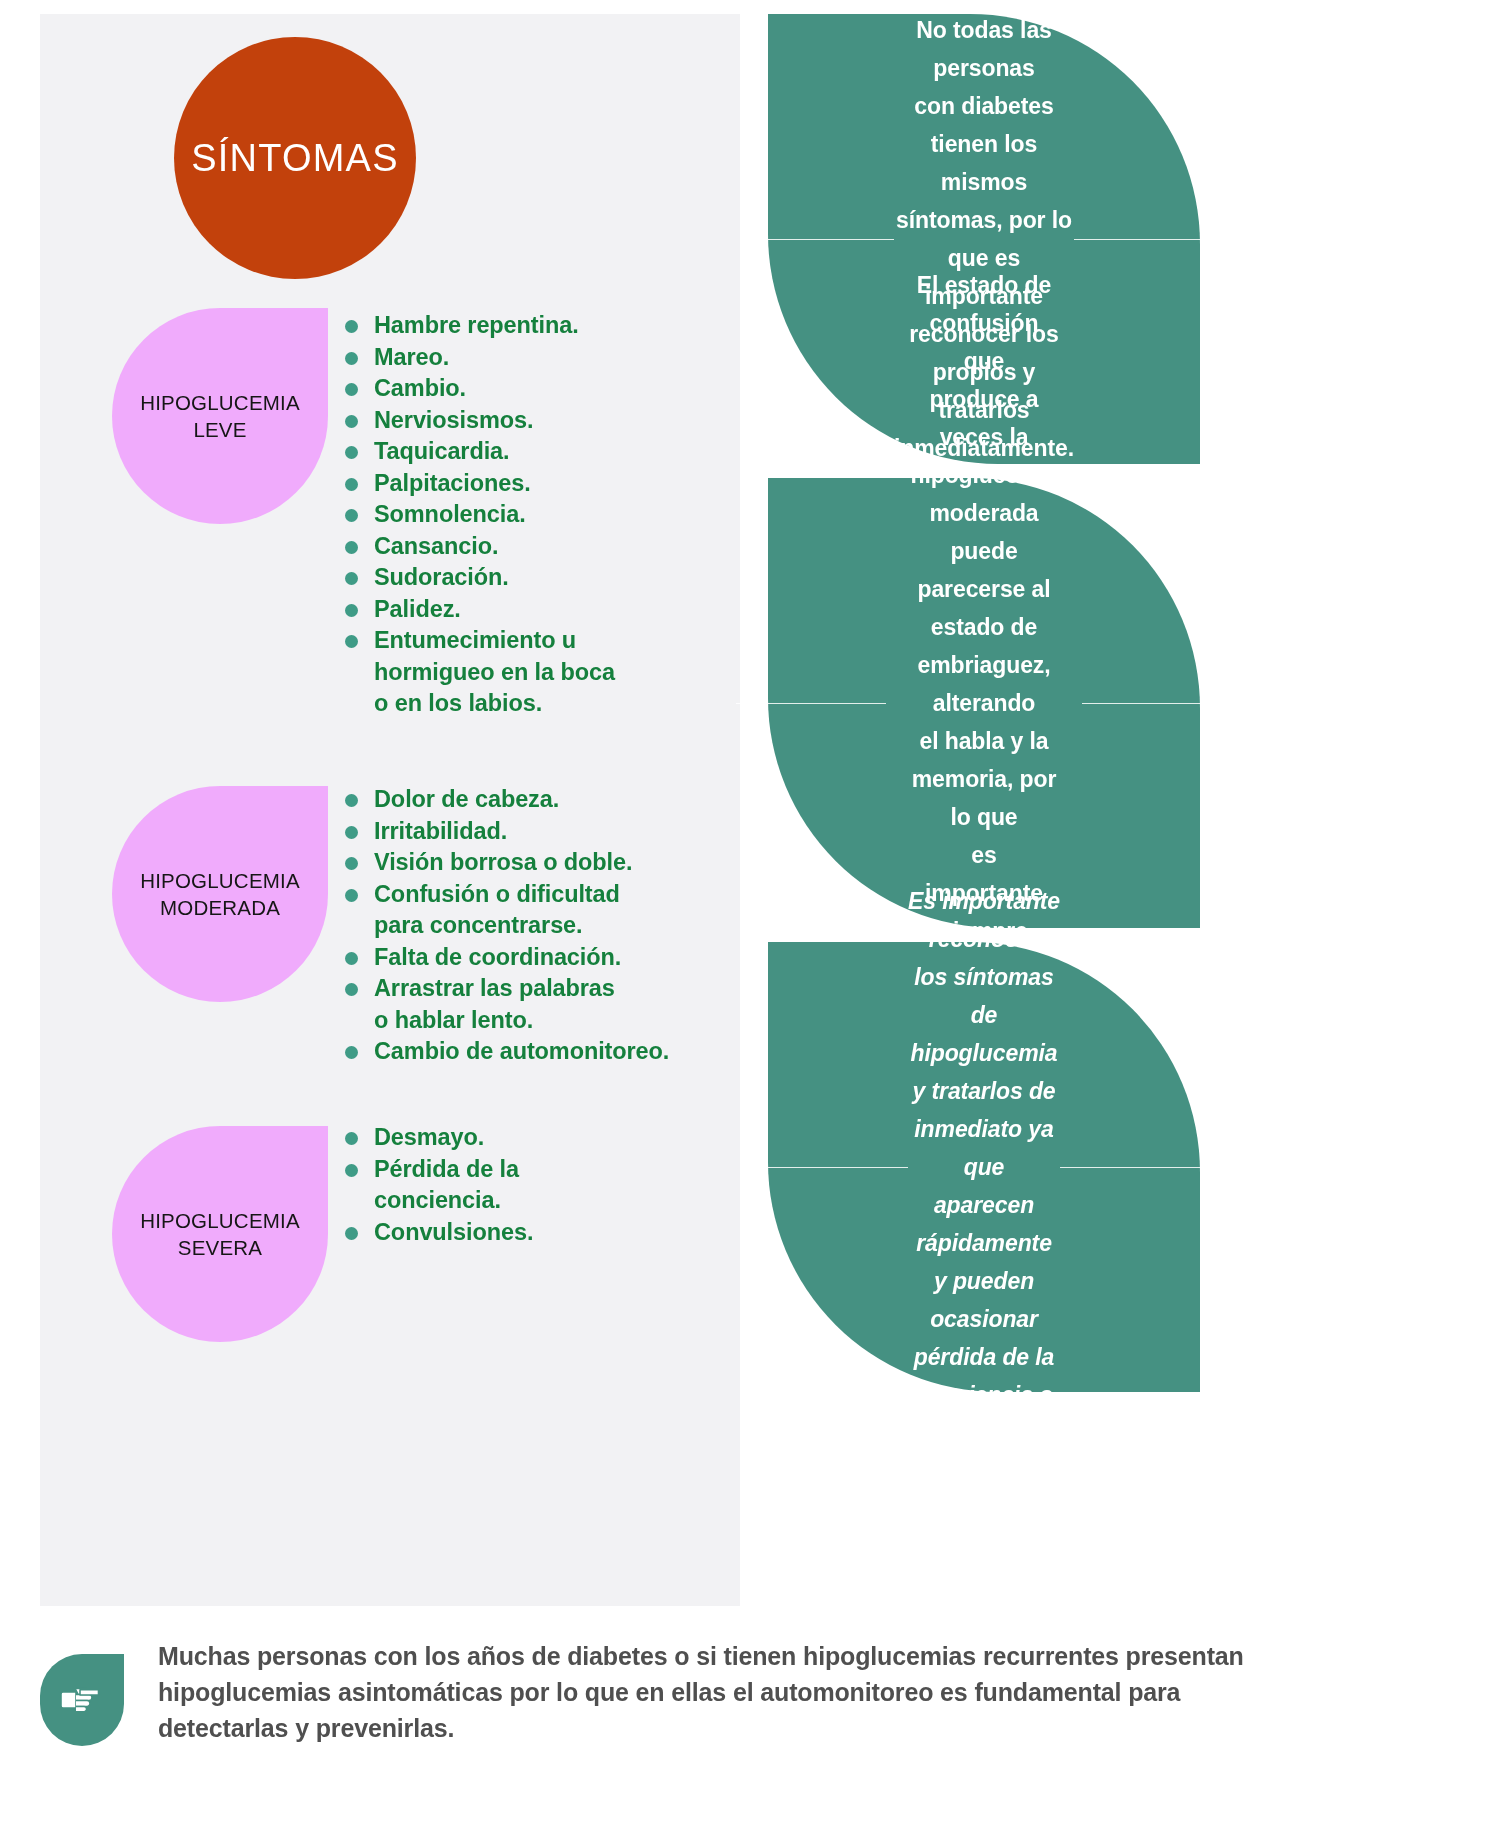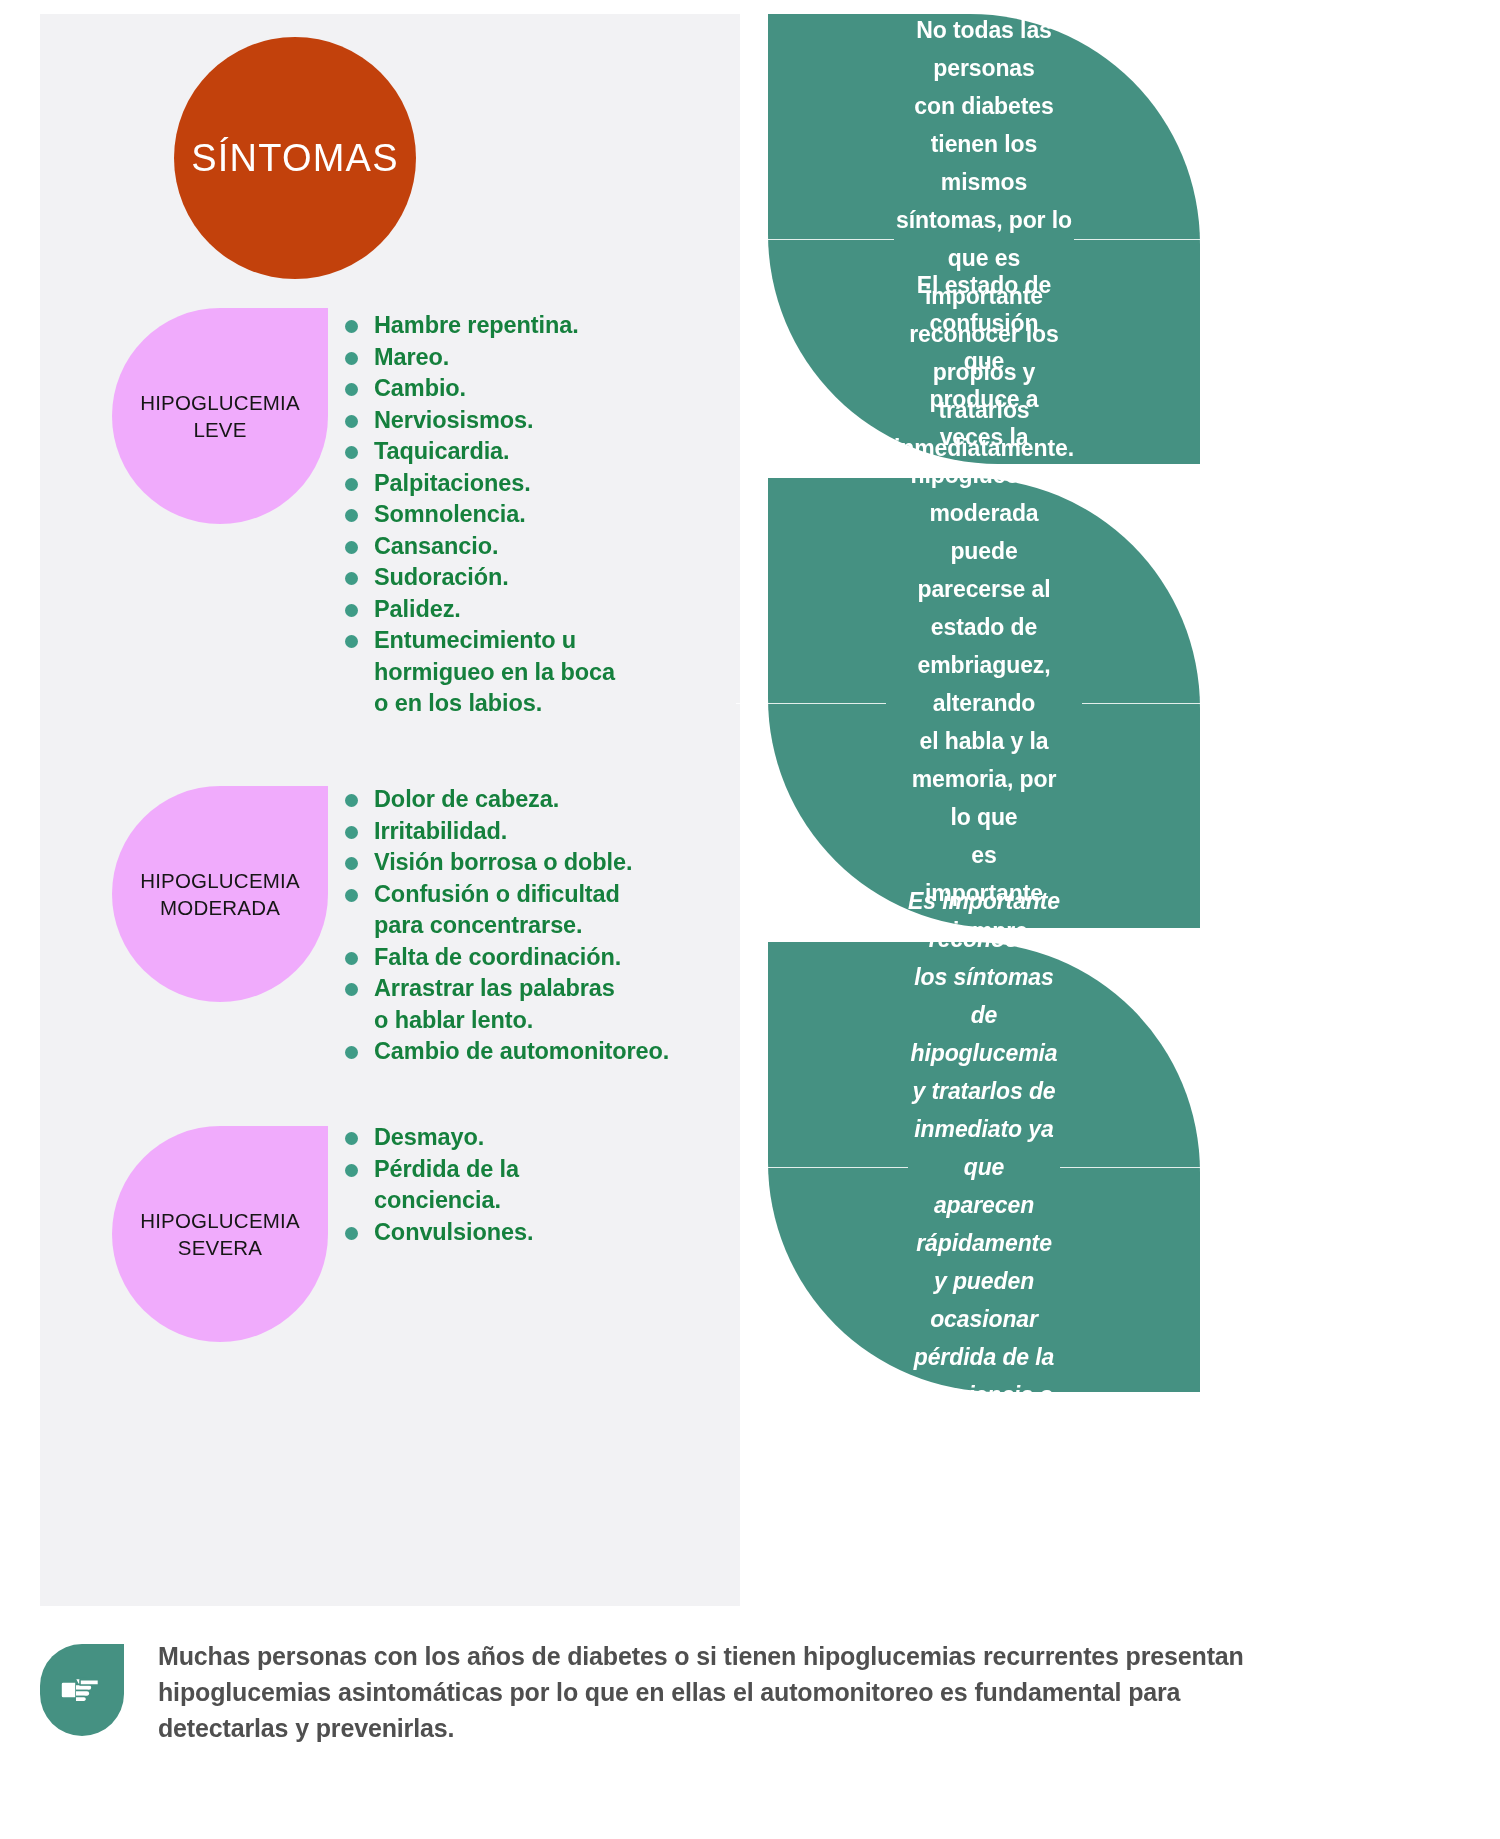--- a/index.html
+++ b/index.html
@@ -145,21 +145,21 @@
     font-style: italic;
   }
 
   
   #footer {
     position: absolute;
     left: 40px;
     top: 1638px;
     width: 1260px;
     display: flex;
-    align-items: flex-start;
+    align-items: flex-end;
   }
   #footer-icon {
     flex: none;
     width: 84px;
     height: 92px;
     background: #459182;
     border-radius: 46px 0 46px 46px;
     display: flex;
     align-items: center;
     justify-content: center;

